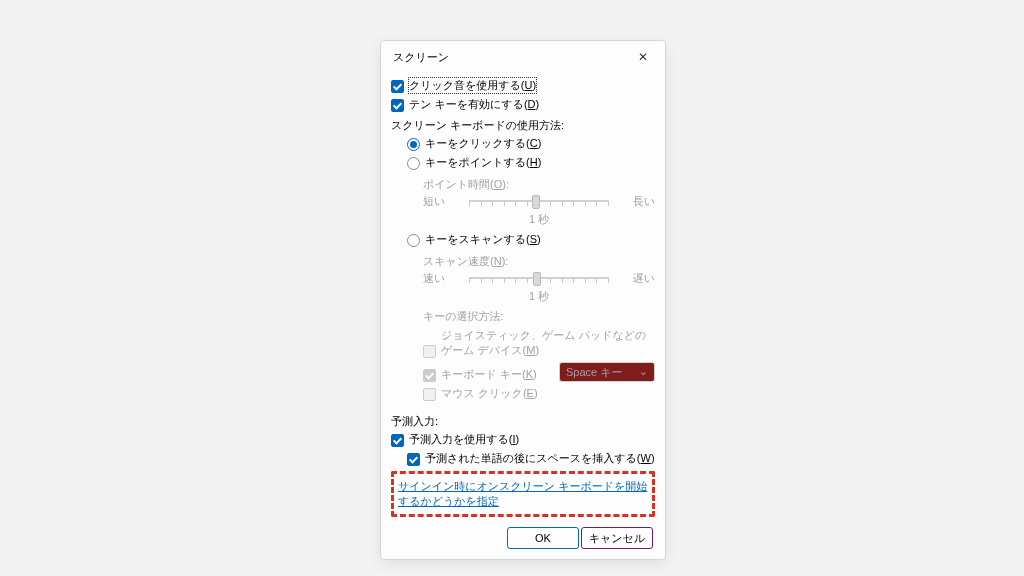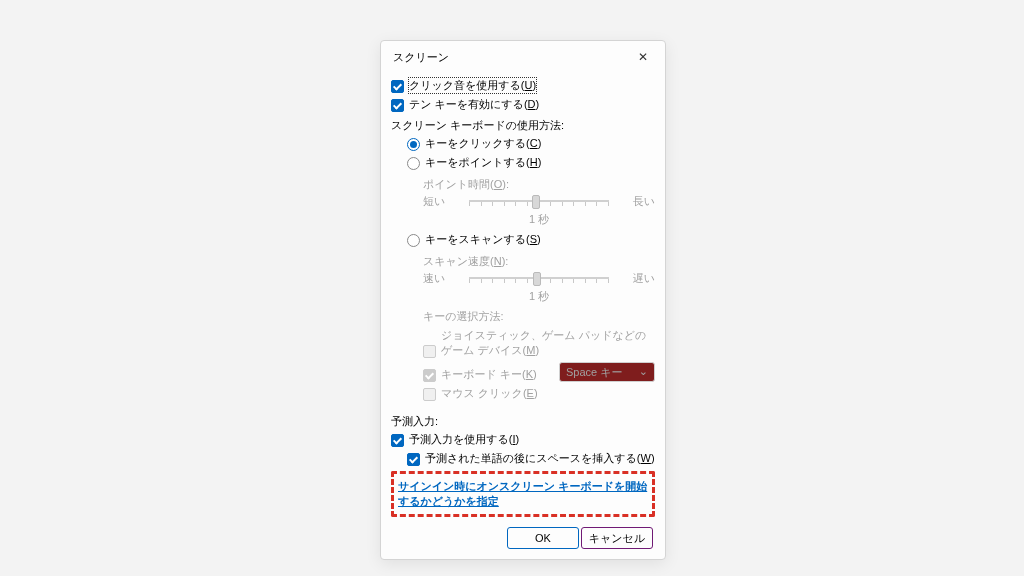--- a/index.html
+++ b/index.html
@@ -187,21 +187,20 @@
     .link-highlight {
       margin: 4px 0 6px 0;
       padding: 5px 4px;
       border: 3px dashed #d93025;
       border-radius: 2px;
     }
     .link {
       color: #0067c0;
       text-decoration: underline;
       font-size: 11px;
-      font-weight: bold;
     }
     .button-row {
       display: flex;
       justify-content: flex-end;
       gap: 2px;
       padding: 4px 2px 2px 2px;
     }
     .btn {
       min-width: 72px;
       height: 22px;

